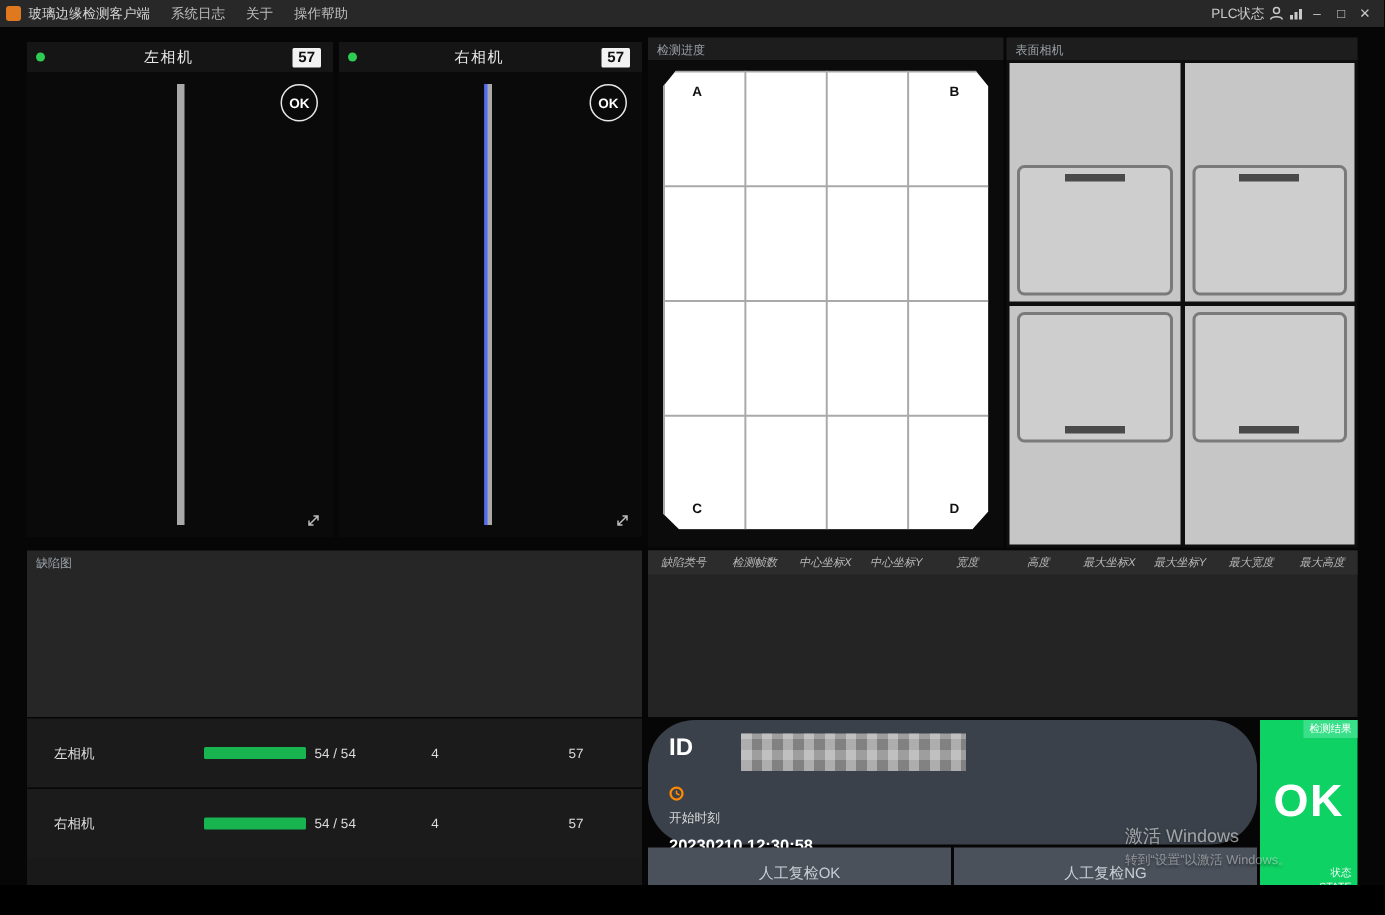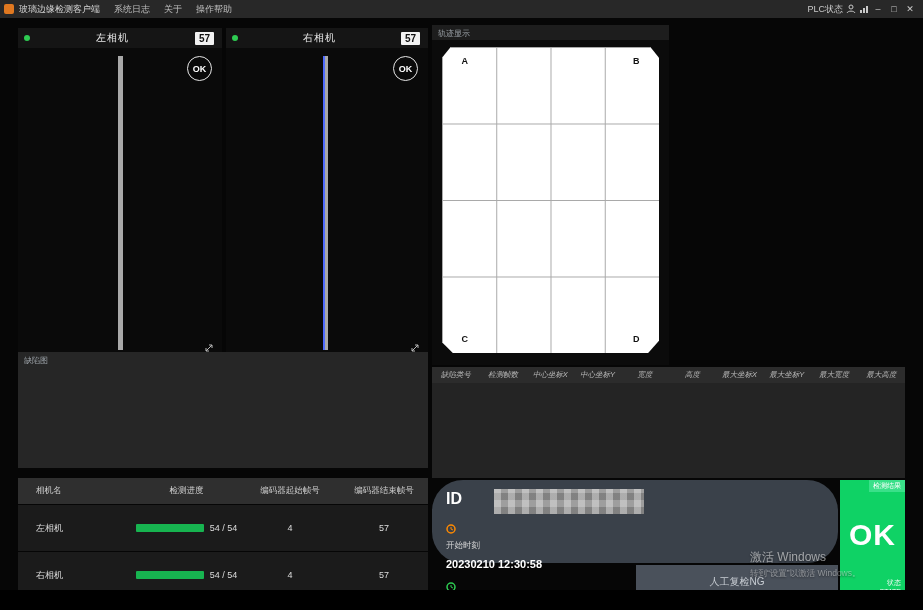--- a/index.html
+++ b/index.html
@@ -158,31 +158,25 @@
       <div class="edge-strip blue" style="left:97px;"></div>
       <div class="ok-badge">OK</div>
       <span class="expand">
         <svg width="12" height="12" viewBox="0 0 12 12">
             <path d="M3 9 L9 3 M6 3 H9 V6 M6 9 H3 V6" stroke="#bbb" stroke-width="1" fill="none"></path>
           </svg>
       </span>
     </div>
   </div>
 
-  <div class="panel defect-img" style="left:18px;top:352px;width:410px;height:116px;padding-left:20px;">
+  <div class="panel defect-img" style="left:18px;top:367px;width:410px;height:116px;padding-left:20px;">
     <span class="panel-title">缺陷图</span>
   </div>
 
   <div class="panel ptable" style="left:18px;top:478px;width:410px;height:121px;">
-    <div class="thead">
-      <span class="c-name">相机名</span>
-      <span class="c-prog">检测进度</span>
-      <span class="c-start">编码器起始帧号</span>
-      <span class="c-end">编码器结束帧号</span>
-    </div>
     <div class="trow">
       <span class="c-name">左相机</span>
       <span class="c-prog">
         <span class="pbar"></span>
         <span>54 / 54</span>
       </span>
       <span class="c-start">4</span>
       <span class="c-end">57</span>
     </div>
     <div class="trow">
@@ -191,30 +185,57 @@
         <span class="pbar"></span>
         <span>54 / 54</span>
       </span>
       <span class="c-start">4</span>
       <span class="c-end">57</span>
     </div>
   </div>
 
   <div class="panel track" style="left:432px;top:25px;width:237px;height:340px;">
     <div class="track-head">
-      <span class="panel-title">轨迹显示</span>
+      <span class="panel-title">检测进度</span>
     </div>
     <div class="glass">
       <span class="corner a">A</span>
       <span class="corner b">B</span>
       <span class="corner c">C</span>
       <span class="corner d">D</span>
     </div>
   </div>
 
+  <div class="panel surf" style="left:671px;top:25px;width:234px;height:340px;">
+    <div class="surf-head">
+      <span class="panel-title">表面相机</span>
+    </div>
+    <div class="surf-grid">
+      <div class="surf-cell">
+        <div class="gphoto top">
+            <div class="gcomp"></div>
+          </div>
+      </div>
+      <div class="surf-cell">
+        <div class="gphoto top">
+            <div class="gcomp"></div>
+          </div>
+      </div>
+      <div class="surf-cell">
+        <div class="gphoto bot">
+            <div class="gcomp"></div>
+          </div>
+      </div>
+      <div class="surf-cell">
+        <div class="gphoto bot">
+            <div class="gcomp"></div>
+          </div>
+      </div>
+    </div>
+  </div>
 
   <div class="panel dtable" style="left:432px;top:367px;width:473px;height:111px;font-style:italic;">
     <div class="thead">
       <span class="th">缺陷类号</span>
       <span class="th">检测帧数</span>
       <span class="th">中心坐标X</span>
       <span class="th">中心坐标Y</span>
       <span class="th">宽度</span>
       <span class="th">高度</span>
       <span class="th">最大坐标X</span>
@@ -237,20 +258,21 @@
       <span class="meta-gap"></span>
       <svg width="10" height="10" viewBox="0 0 10 10">
           <circle cx="5" cy="5" r="4" fill="none" stroke="#2ecc52" stroke-width="1.5"></circle>
           <path d="M5 3 V5 L7 6" stroke="#2ecc52" fill="none"></path>
         </svg>
       <span>检测耗时</span>
       <span class="meta-strong">13</span>
     </div>
   </div>
 
+  <div class="btn" style="left:432px;top:565px;width:202px;">人工复检OK</div>
   <div class="btn" style="left:636px;top:565px;width:202px;">人工复检NG</div>
 
   <div class="panel status-box" style="left:840px;top:480px;width:65px;height:118px;">
     <span class="status-tag">检测结果</span>
     <div class="status-ok">OK</div>
     <div class="status-state">
       <div>状态</div>
       <div>STATE</div>
     </div>
   </div>

